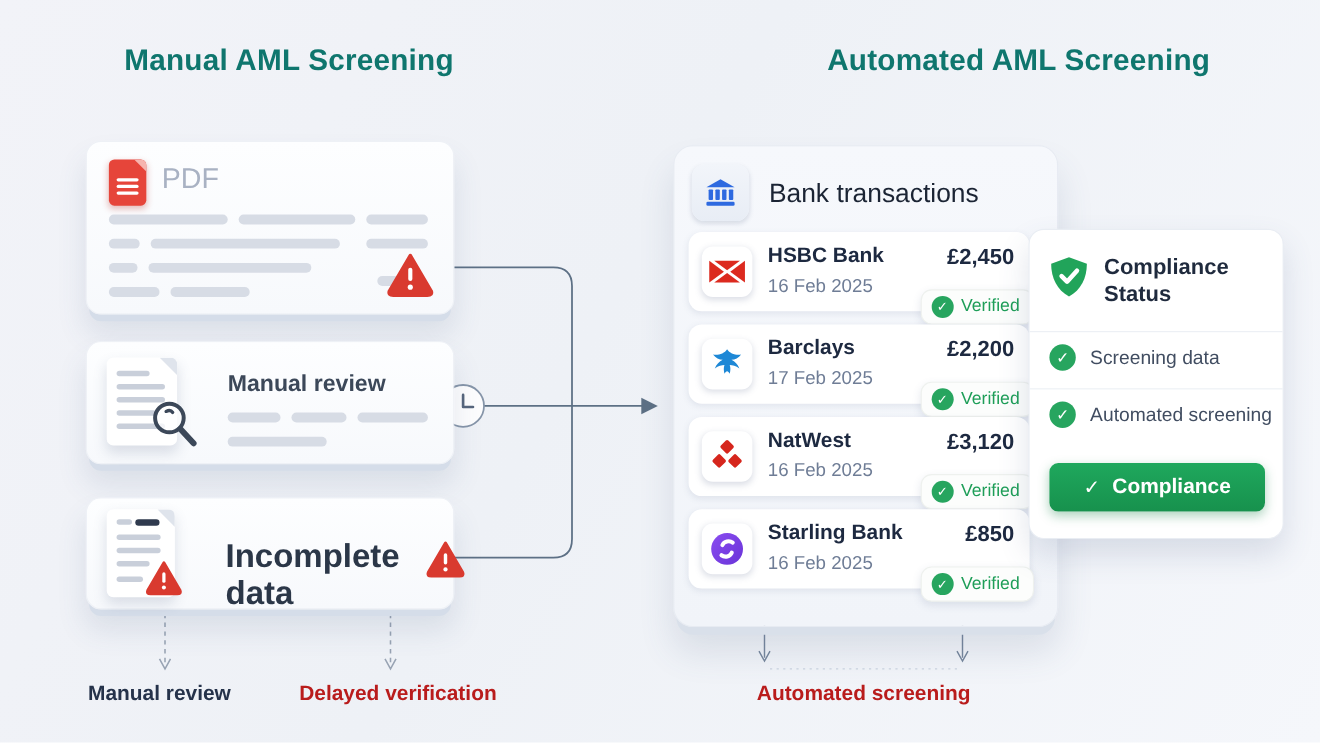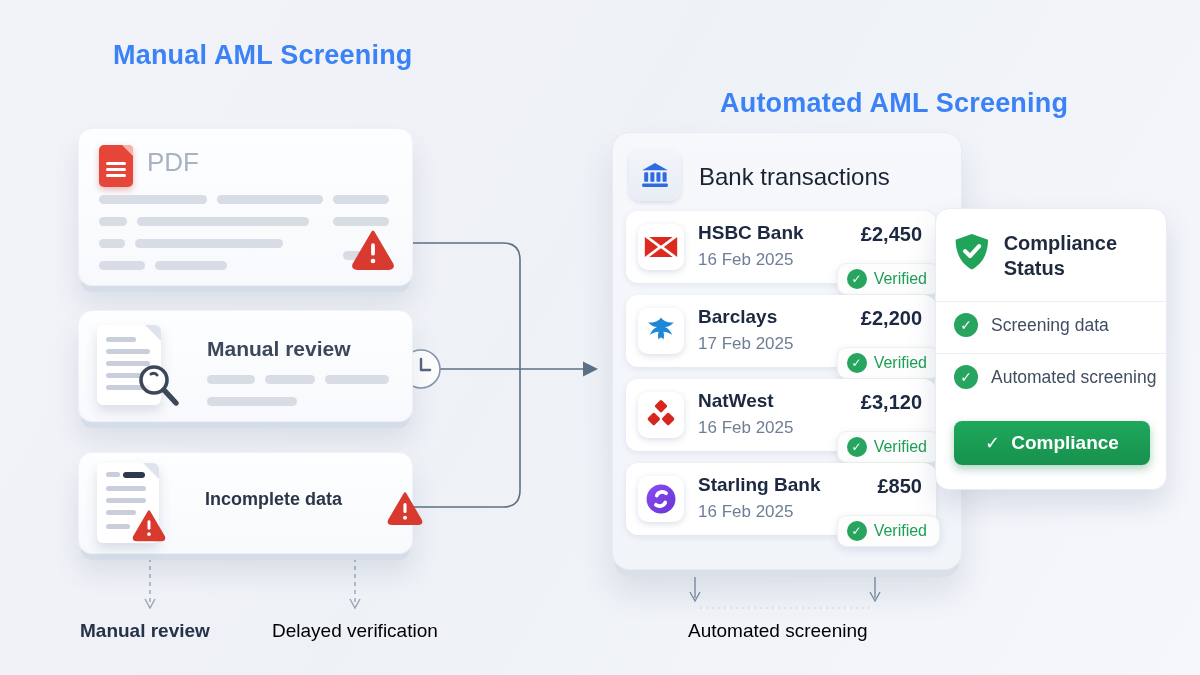--- a/index.html
+++ b/index.html
@@ -5,23 +5,23 @@
   * { margin:0; padding:0; box-sizing:border-box; }
   html,body { width:1200px; height:675px; }
   body {
     font-family:"Liberation Sans","DejaVu Sans",sans-serif;
     background:linear-gradient(120deg,#f2f3f8 0%,#eef1f6 45%,#f5f7fb 100%);
     position:relative; overflow:hidden; color:#2c3a52;
   }
   .canvas { position:absolute; inset:0; }
 
   
-  .col-title { position:absolute; font-size:27px; font-weight:600; color:#3b82f6; letter-spacing:.2px; }
+  .col-title { position:absolute; font-size:27px; font-weight:600; color:#0f766e; letter-spacing:.2px; }
   #title-left  { left:113px; top:40px; }
-  #title-right { left:720px; top:40px;margin-top:48px; }
+  #title-right { left:752px; top:40px; }
 
   
   .card3d {
     position:absolute; background:linear-gradient(180deg,#fdfeff 0%,#f7f9fc 100%);
     border:1px solid #eef1f6; border-radius:14px;
     box-shadow:0 9px 0 -3px #d5dde9, 0 18px 26px rgba(70,90,130,.13);
   }
 
   
   #pdf-card { left:78px; top:128px; width:335px; height:158px; }
@@ -39,29 +39,29 @@
     box-shadow:0 6px 12px rgba(80,95,130,.18); }
   .doc:before { content:""; position:absolute; right:0; top:0; border-style:solid;
     border-width:0 16px 16px 0; border-color:transparent #dfe4ec transparent transparent; border-top-right-radius:6px; }
   .doc .dl { position:absolute; left:9px; height:5px; border-radius:3px; background:#c9cfda; }
   .doc .dl.dark { background:#2f3a4e; height:6px; }
 
   
   #review-card { left:78px; top:310px; width:335px; height:112px; }
   #incomplete-card { left:78px; top:452px; width:335px; height:102px; }
   .card-label { position:absolute; font-size:21px; font-weight:600; color:#3c4859; }
-  .card-label.bold { font-size:18px; font-weight:700; color:#2b3748; }
+  .card-label.bold { font-size:30px; font-weight:700; color:#2b3748; }
 
   
   .warn { position:absolute; }
 
   
   .foot-label { position:absolute; top:620px; font-size:19px; color:#25324a; }
   .foot-label.b { font-weight:700; }
-  .foot-label.m { font-weight:400; color:#000000; }
+  .foot-label.m { font-weight:700; color:#b91c1c; }
 
   
   #bank-panel { left:612px; top:132px; width:350px; height:438px; border-radius:18px;
     background:linear-gradient(180deg,#f6f8fc 0%,#f1f4f9 100%);
     box-shadow:0 10px 0 -3px #d9e0ea, 0 22px 32px rgba(70,90,130,.14); border:1px solid #e7ebf2; }
   .panel-header { position:absolute; left:16px; top:16px; right:16px; height:52px; }
   .bank-tile { position:absolute; left:0; top:0; width:52px; height:52px; border-radius:12px;
     background:linear-gradient(180deg,#f2f5fa,#e8edf5); box-shadow:0 2px 4px rgba(90,105,140,.18);
     display:flex; align-items:center; justify-content:center; }
   .panel-title { position:absolute; left:70px; top:14px; font-size:24px; font-weight:500; color:#1b2434; }

